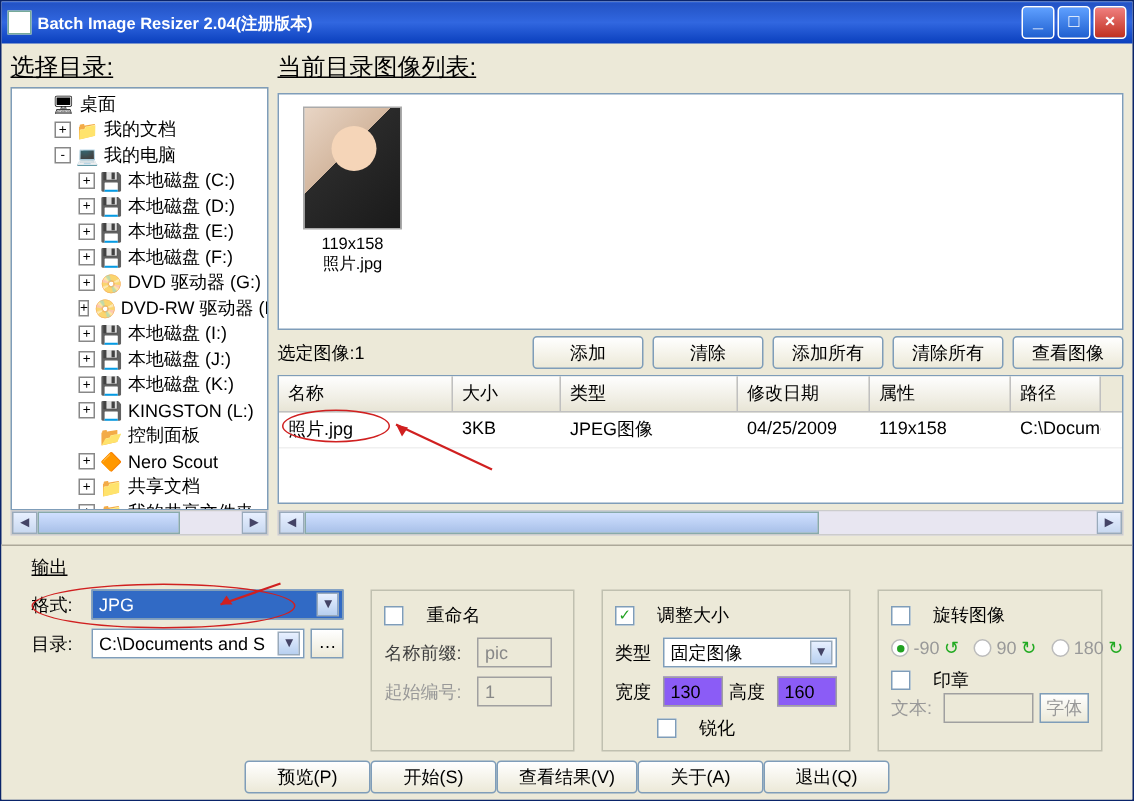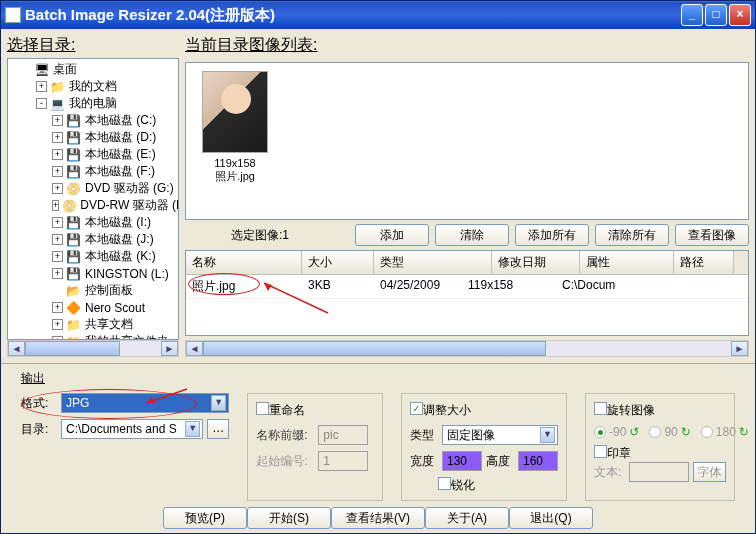--- a/index.html
+++ b/index.html
@@ -1,21 +1,21 @@
 <!DOCTYPE html>
 <html><head>
 <meta charset="utf-8">
 <style>
 * { box-sizing: border-box; margin: 0; padding: 0; font-family: "SimSun", "宋体", Tahoma, sans-serif; font-size: 12px; }
 body { background: #ece9d8; }
 
 .window { width: 756px; height: 534px; border: 1px solid #0a246a; background: #ece9d8; display: flex; flex-direction: column; }
 .titlebar { height: 28px; background: linear-gradient(to bottom, #3a6ee0 0%, #2353c5 5%, #3167e0 50%, #0a3fbd 100%); display: flex; align-items: center; padding: 0 4px; color: #fff; font-weight: bold; }
 .titlebar .icon { width: 16px; height: 16px; margin-right: 4px; background: #fff; border: 1px solid #7a9; }
-.titlebar .title { flex: 1; font-size: 15px; }
+.titlebar .title { flex: 1; font-size: 11px; }
 .titlebar .wbtn { width: 22px; height: 22px; margin-left: 2px; background: linear-gradient(to bottom, #5fa0ff, #2060d0); border: 1px solid #fff; border-radius: 3px; color: #fff; text-align: center; line-height: 18px; font-weight: bold; cursor: pointer; }
 .titlebar .close { background: linear-gradient(to bottom, #f08080, #c03020); }
 
 .body { flex: 1; display: flex; gap: 6px; padding: 6px; overflow: hidden; }
 
 .left-pane { width: 172px; display: flex; flex-direction: column; }
 .pane-label { font-size: 16px; margin-bottom: 2px; color: #000; text-decoration: underline; }
 .tree-box { flex: 1; background: #fff; border: 1px solid #7f9db9; overflow: auto; padding: 2px 0; }
 .tree-node { display: flex; align-items: center; height: 17px; white-space: nowrap; cursor: pointer; padding-right: 4px; }
 .tree-node .exp { width: 11px; height: 11px; border: 1px solid #888; background: #fff; color: #000; font-size: 9px; line-height: 9px; text-align: center; margin-right: 3px; cursor: pointer; }
@@ -25,21 +25,21 @@
 .ind1 { padding-left: 12px; } .ind2 { padding-left: 28px; } .ind3 { padding-left: 44px; }
 
 .right-pane { flex: 1; display: flex; flex-direction: column; gap: 4px; min-width: 0; }
 .thumb-box { height: 158px; background: #fff; border: 1px solid #7f9db9; padding: 8px; }
 .thumb { width: 82px; text-align: center; }
 .thumb .img { width: 66px; height: 82px; border: 1px solid #aaa; margin: 0 auto 4px; background: linear-gradient(135deg, #e8d5c5 0%, #d4b8a0 40%, #2a2a2a 40%, #1a1a1a 100%); position: relative; overflow: hidden; }
 .thumb .img::after { content:""; position:absolute; top:12px; left:18px; width:30px; height:30px; background:#f5d5b8; border-radius:50%; }
 .thumb .cap { font-size: 11px; color: #000; line-height: 13px; }
 
 .midrow { display: flex; align-items: center; gap: 6px; }
-.sel-label { width: 150px; text-align: center; }
+.sel-label { width: 150px; }
 .btnrow { display: flex; gap: 6px; flex: 1; justify-content: flex-end; }
 .btn { min-width: 74px; height: 22px; background: linear-gradient(to bottom, #fff, #ece9d8); border: 1px solid #7f9db9; border-radius: 3px; cursor: pointer; padding: 0 8px; }
 
 .list-box { flex: 1; background: #fff; border: 1px solid #7f9db9; display: flex; flex-direction: column; min-height: 0; position: relative; }
 .list-head { display: flex; background: #ece9d8; border-bottom: 1px solid #c0c0c0; }
 .list-head .col { padding: 3px 6px; border-right: 1px solid #c0c0c0; background: linear-gradient(to bottom, #fefefe, #e8e5d6); cursor: pointer; overflow: hidden; white-space: nowrap; }
 .list-body { flex: 1; overflow: auto; }
 .list-row { display: flex; border-bottom: 1px solid #f0f0f0; }
 .list-row .cell { padding: 3px 6px; overflow: hidden; white-space: nowrap; }
 .cw0{width:116px}.cw1{width:72px}.cw2{width:118px}.cw3{width:88px}.cw4{width:94px}.cw5{width:60px}
@@ -56,21 +56,21 @@
 .group { border: 1px solid #c0c0b0; padding: 8px 8px 6px; position: relative; }
 .fieldrow { display: flex; align-items: center; gap: 4px; margin-bottom: 6px; }
 .fieldrow label { width: 36px; }
 .combo { flex: 1; height: 20px; background: #fff; border: 1px solid #7f9db9; display: flex; align-items: center; padding: 0 2px 0 4px; cursor: pointer; }
 .combo.sel { background: #316ac5; color: #fff; }
 .combo .val { flex: 1; overflow: hidden; white-space: nowrap; }
 .combo .dd { width: 15px; height: 16px; background: linear-gradient(to bottom,#e8f0ff,#b8d0f0); border: 1px solid #9ab; text-align: center; line-height: 13px; color: #446; font-size: 9px; }
 .sbtn2 { width: 22px; height: 20px; border: 1px solid #7f9db9; background: linear-gradient(to bottom,#fff,#ece9d8); cursor: pointer; text-align: center; line-height: 17px; }
 .txt { height: 20px; border: 1px solid #a0a0a0; background: #ece9d8; padding: 0 4px; width: 50px; color: #888; }
 .txt.en { background: #8b5cf6; color: #000; width: 40px; }
-.chk { display: flex; align-items: flex-start; gap: 0; cursor: pointer; }
+.chk { display: flex; align-items: center; gap: 15px; cursor: pointer; }
 .chk .box { width: 13px; height: 13px; background: #fff; border: 1px solid #7f9db9; text-align: center; line-height: 11px; font-size: 10px; color: #21a121; }
 .grp2 { width: 168px; }
 .grp3 { width: 150px; }
 
 .radio { display: inline-flex; align-items: center; gap: 3px; margin-right: 6px; cursor: pointer; }
 .radio .r { width: 12px; height: 12px; border: 1px solid #888; border-radius: 50%; background: #fff; display: flex; align-items: center; justify-content: center; }
 .radio .r.on::after { content: ""; width: 5px; height: 5px; background: #21a121; border-radius: 50%; }
 .radio.dis { color: #999; }
 .radio.dis .r { border-color: #bbb; }
 
@@ -217,20 +217,21 @@
           <div class="col cw1">大小</div>
           <div class="col cw2">类型</div>
           <div class="col cw3">修改日期</div>
           <div class="col cw4">属性</div>
           <div class="col cw5">路径</div>
         </div>
         <div class="list-body">
           <div class="list-row">
             <div class="cell cw0">照片.jpg</div>
             <div class="cell cw1">3KB</div>
+            <div class="cell cw2">JPEG图像</div>
             <div class="cell cw3">04/25/2009</div>
             <div class="cell cw4">119x158</div>
             <div class="cell cw5">C:\Docume</div>
           </div>
         </div>
         <div class="redcircle" style="left:2px; top:22px; width:72px; height:22px;"></div>
         <svg class="redarrow" style="left:70px; top:26px;" width="80" height="40">
             <path d="M72 36 L8 6" stroke="#d02020" stroke-width="1.5" fill="none"></path>
             <path d="M8 6 L16 8 L12 14 Z" fill="#d02020"></path>
           </svg>

